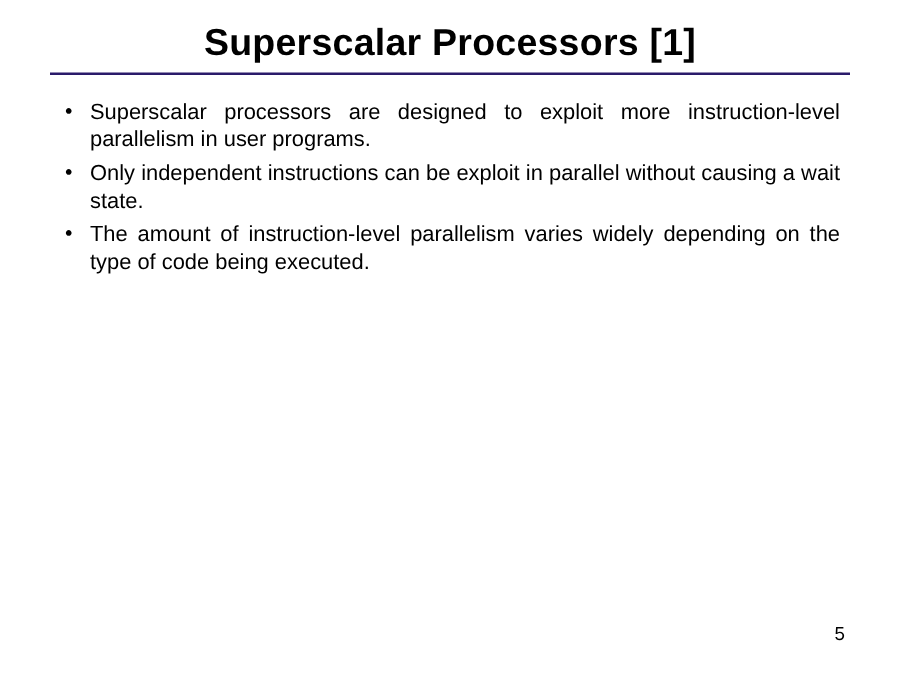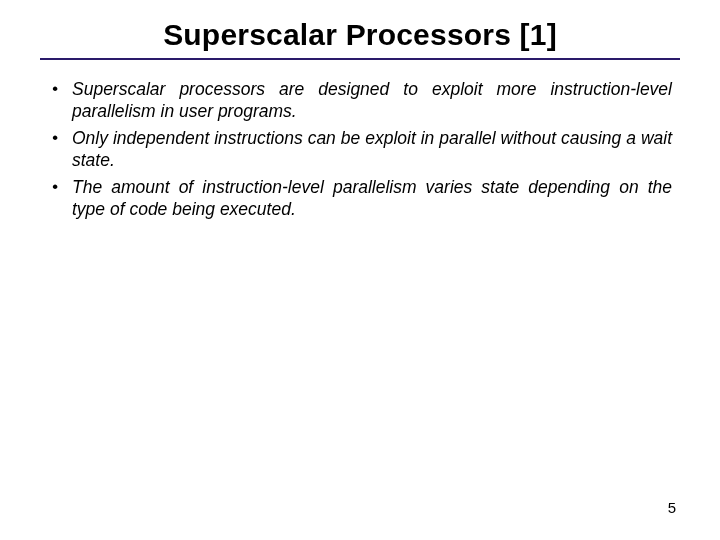--- a/index.html
+++ b/index.html
@@ -37,21 +37,20 @@
     margin: 0;
     padding: 0 8px 0 8px;
   }
   ul.bullets li {
     position: relative;
     padding-left: 24px;
     font-size: 17.5px;
     line-height: 1.28;
     text-align: justify;
     margin-bottom: 4px;
-    font-style: italic;
   }
   ul.bullets li::before {
     content: "•";
     position: absolute;
     left: 4px;
     top: 0;
     font-size: 17px;
     line-height: 1.28;
   }
   .pagenum {
@@ -63,16 +62,16 @@
 </style>
 </head>
 <body>
 
 <div class="slide">
   <h1 class="title">Superscalar Processors [1]</h1>
   <hr class="rule">
   <ul class="bullets">
     <li>Superscalar processors are designed to exploit more instruction-level parallelism in user programs.</li>
     <li>Only independent instructions can be exploit in parallel without causing a wait state.</li>
-    <li>The amount of instruction-level parallelism varies state depending on the type of code being executed.</li>
+    <li>The amount of instruction-level parallelism varies widely depending on the type of code being executed.</li>
   </ul>
   <div class="pagenum">5</div>
 </div>
 
 </body></html>

